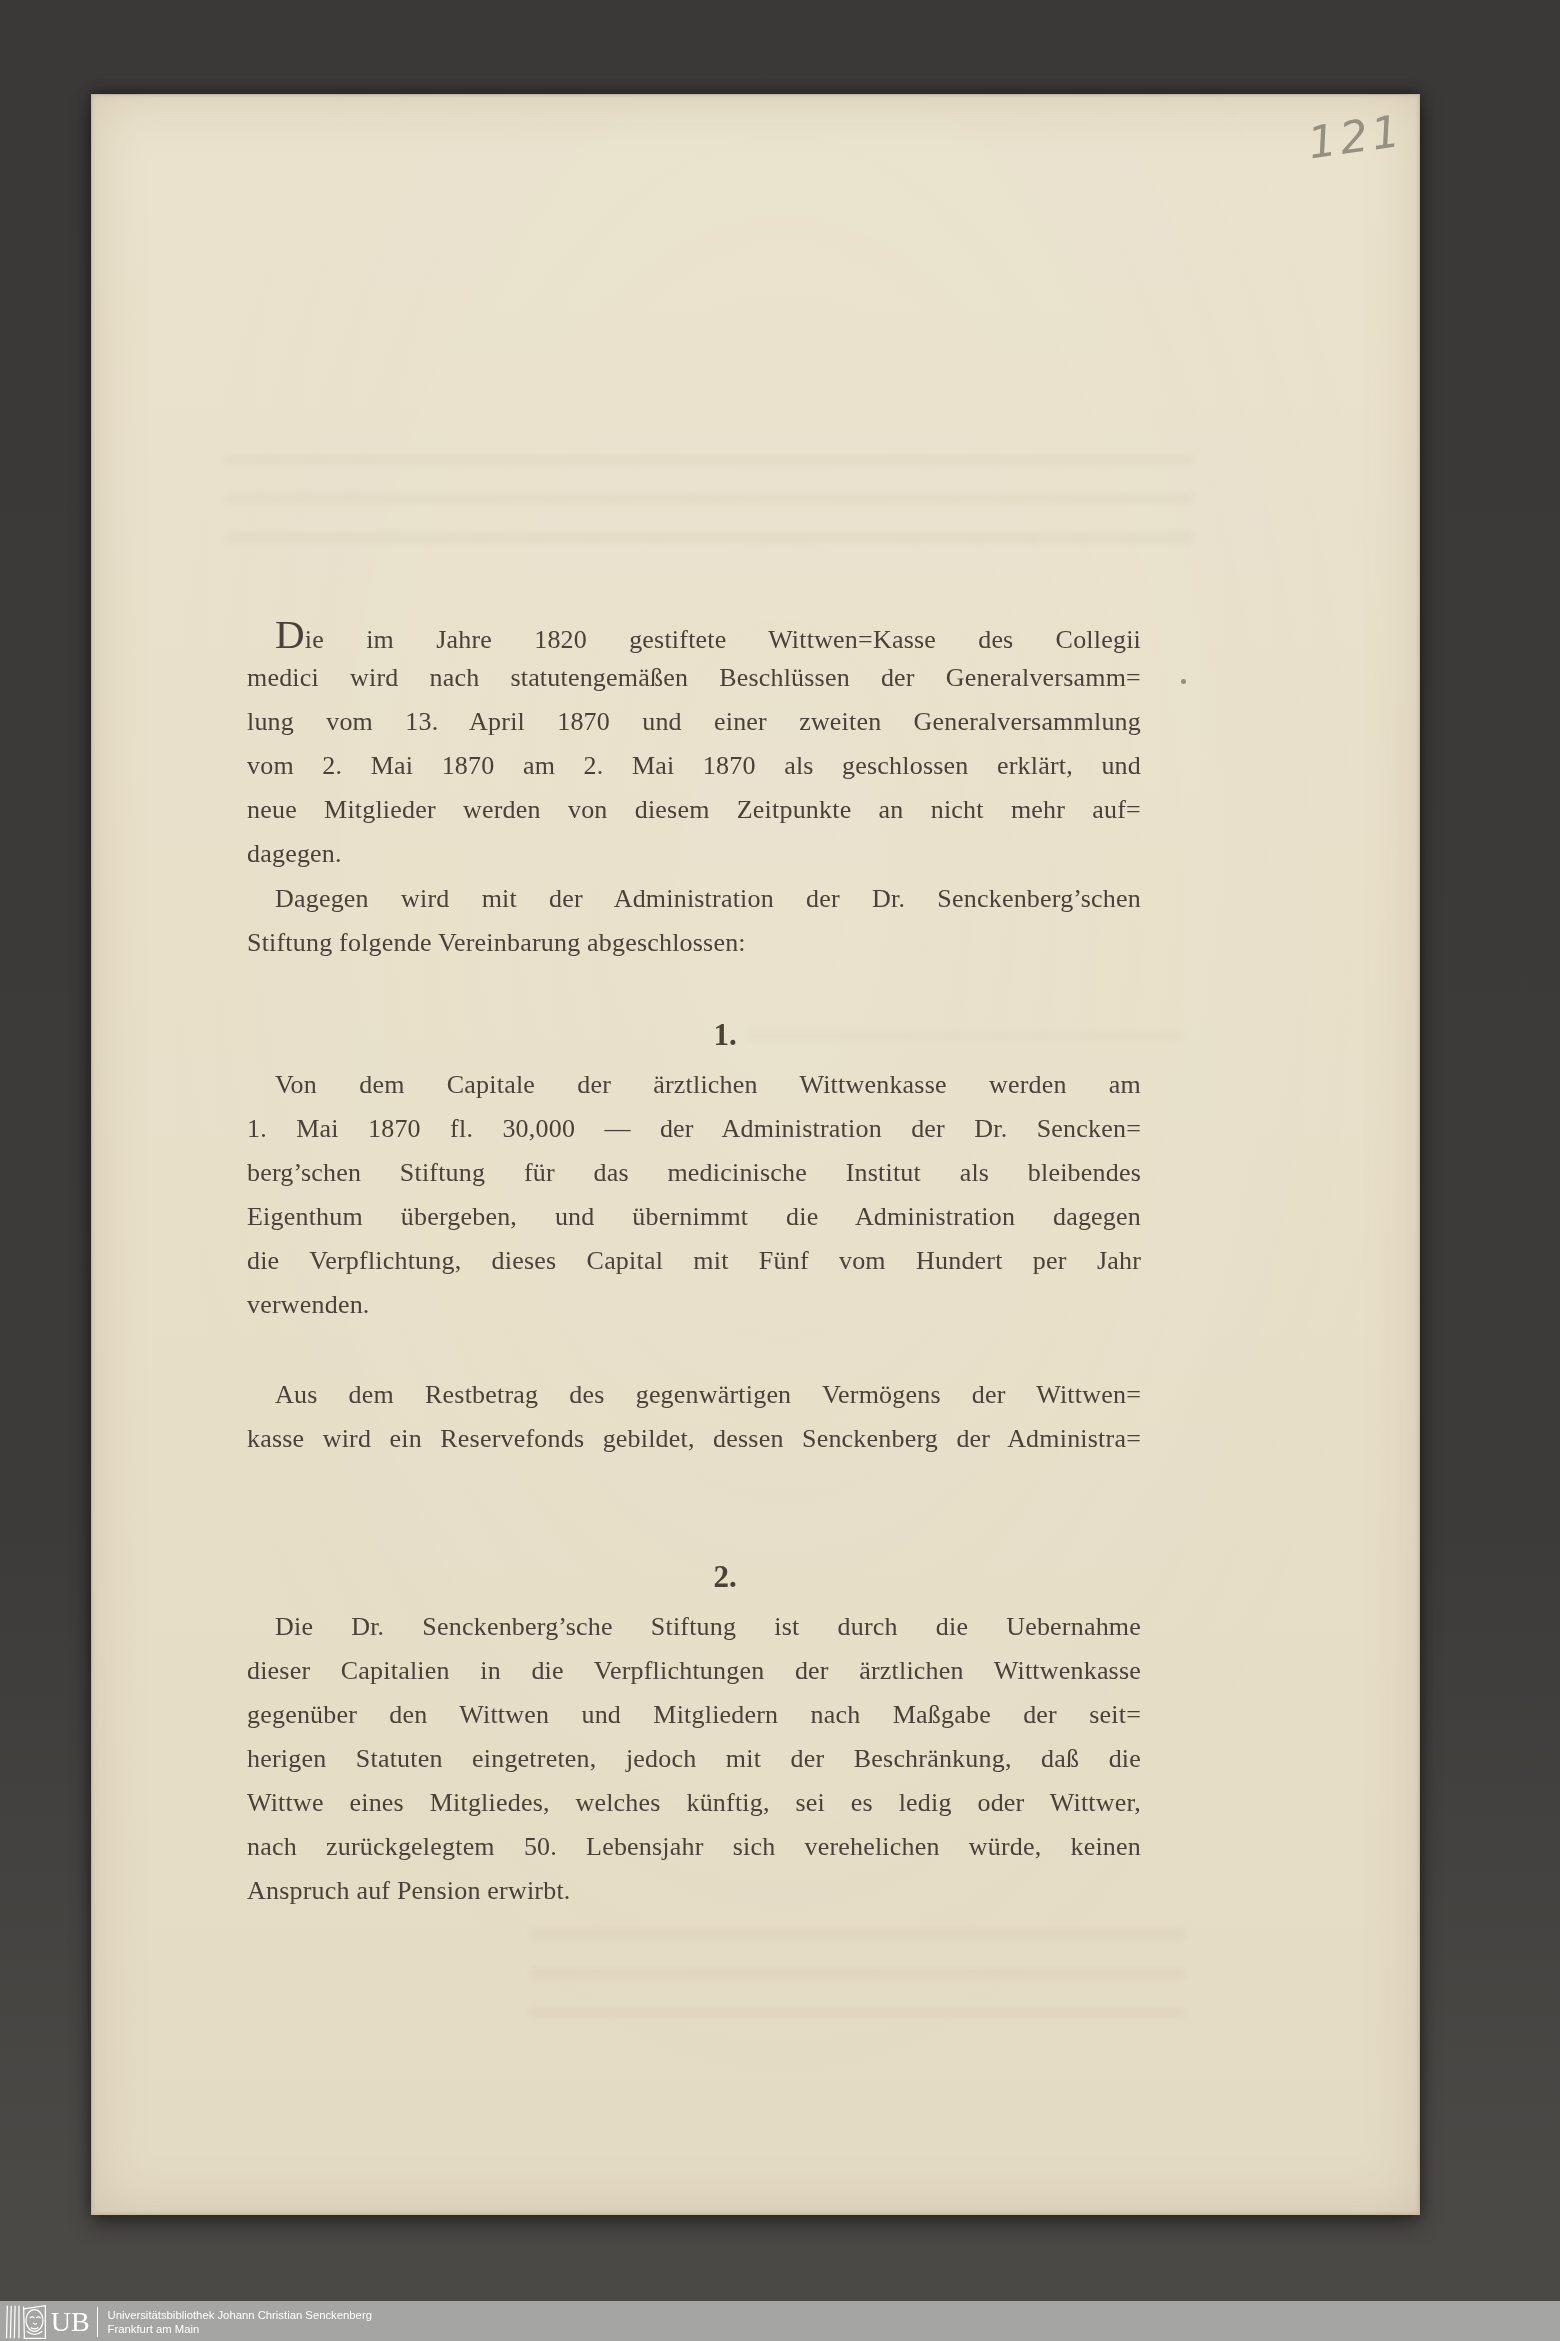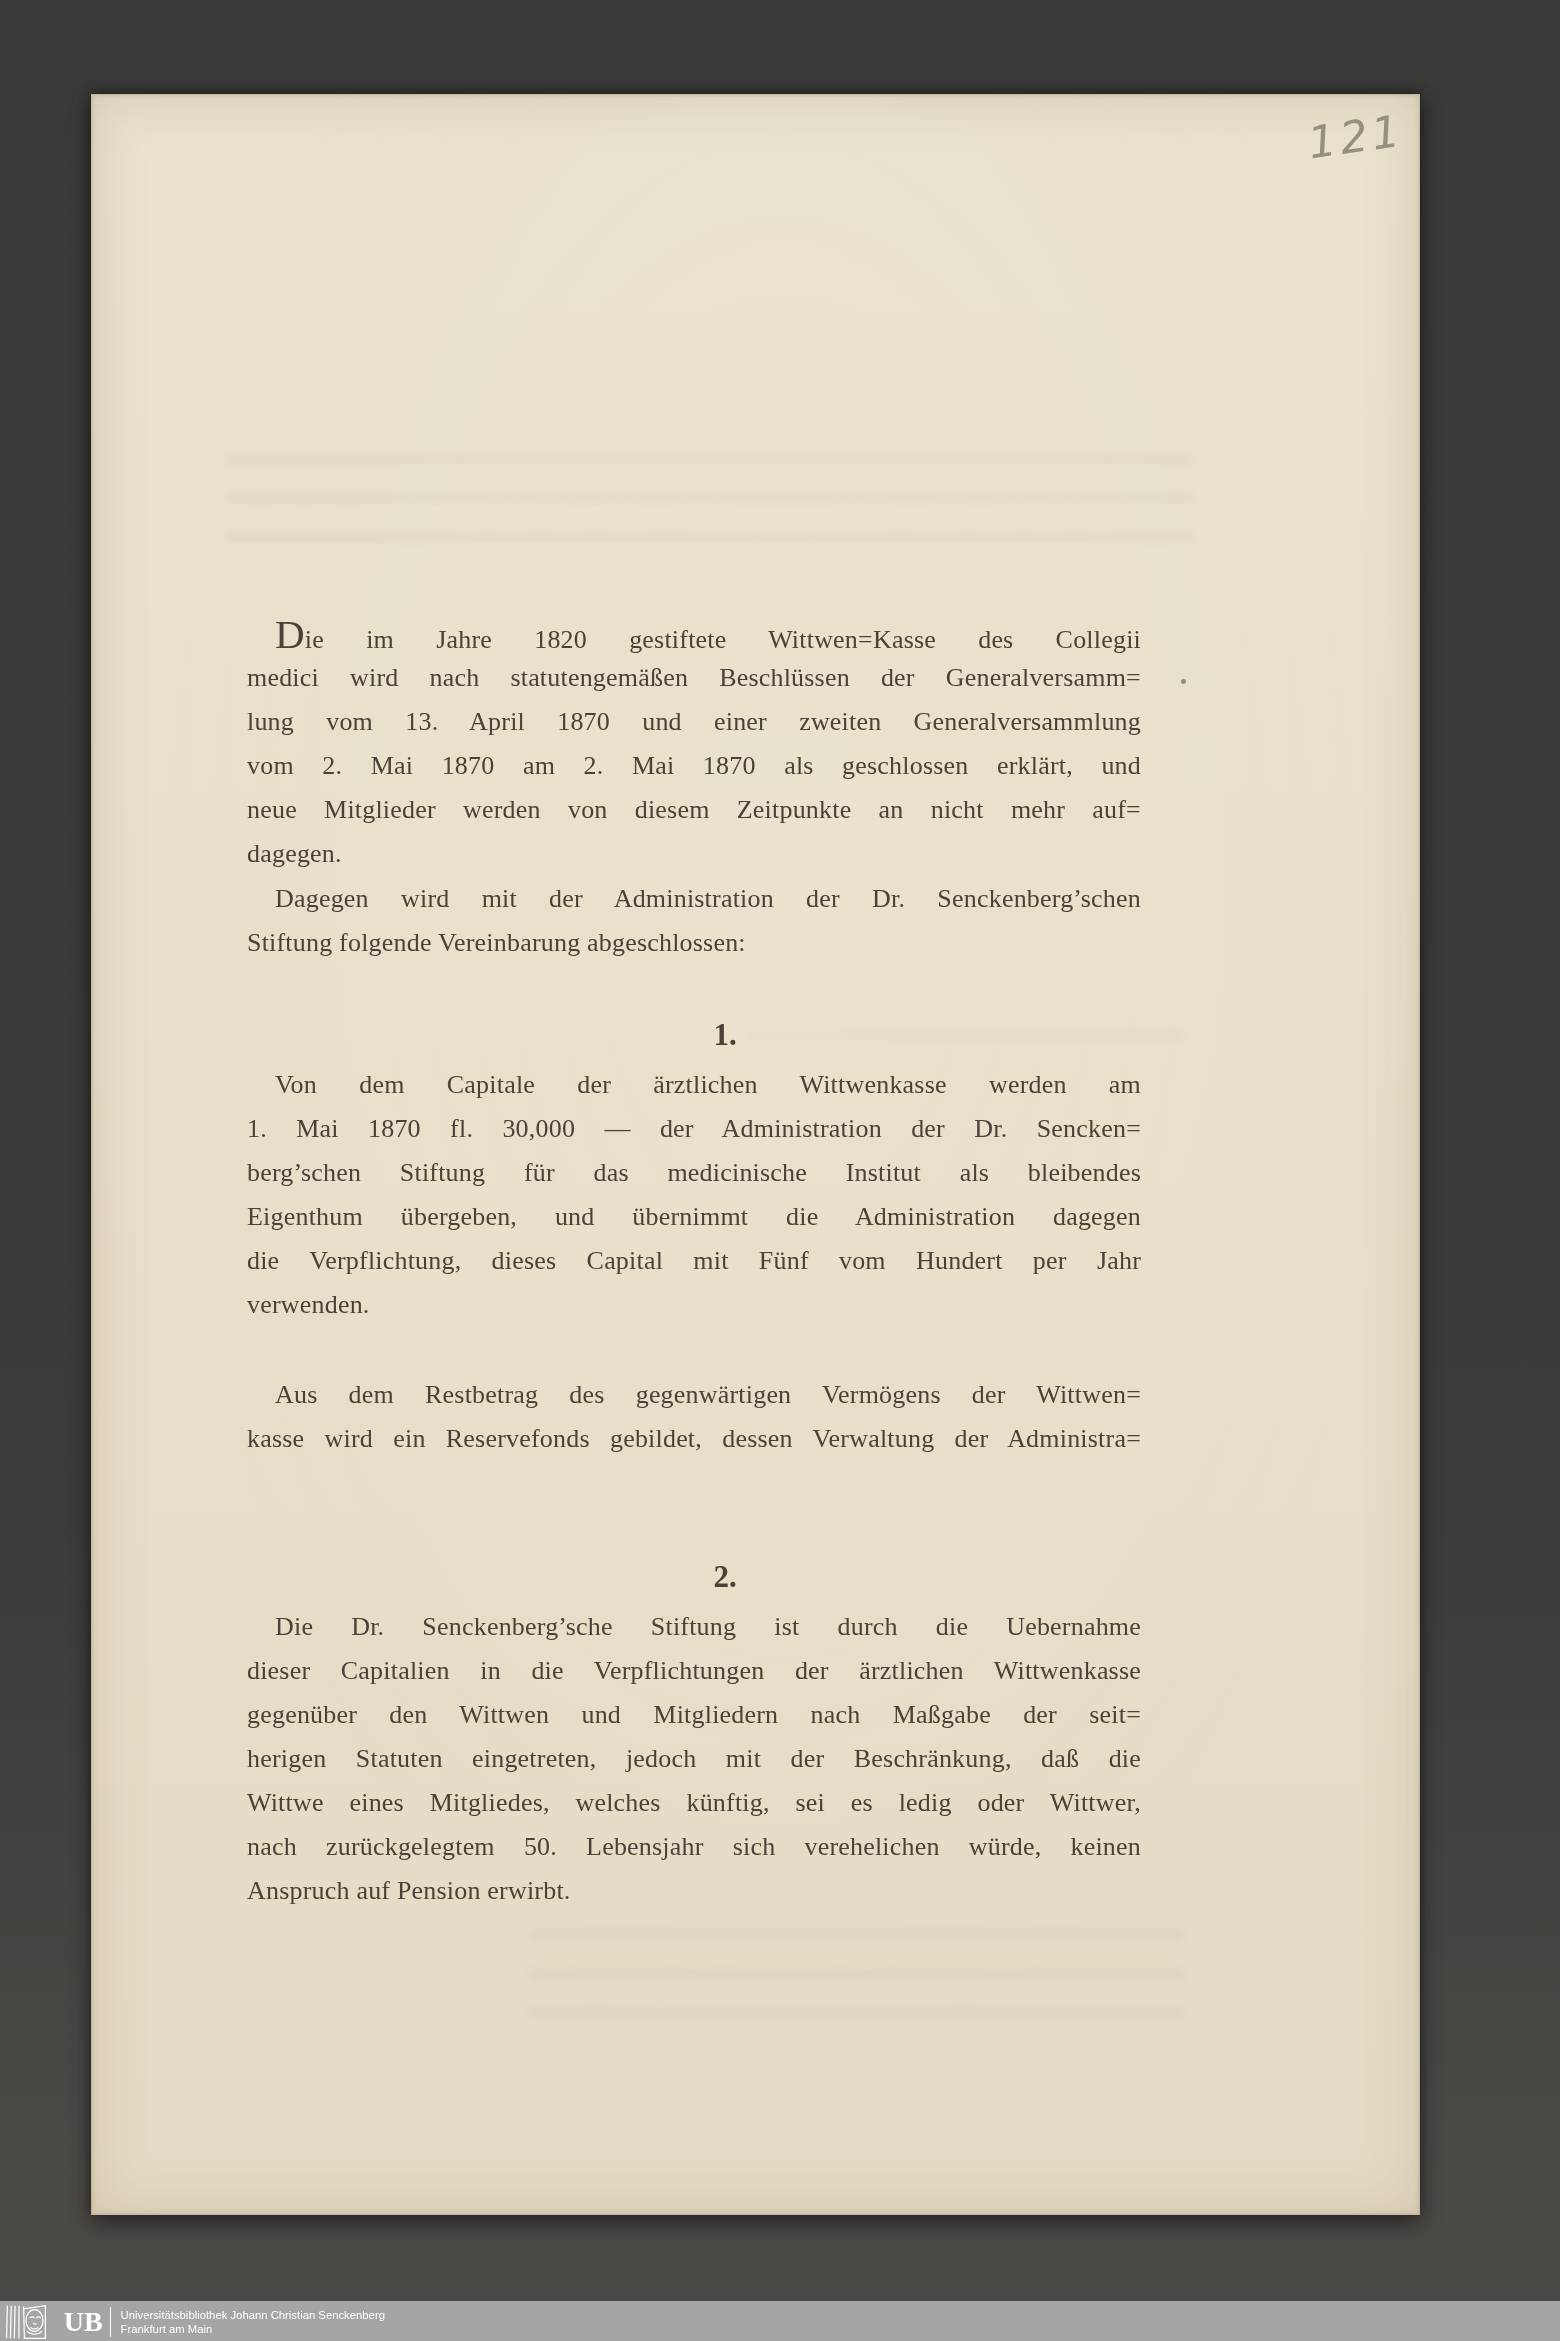--- a/index.html
+++ b/index.html
@@ -109,24 +109,24 @@
     left: 0; right: 0;
     top: 2301px;
     height: 41px;
     background: var(--footer_bar, #a5a5a4);
     display: flex;
     align-items: center;
   }
   .logo-icon { margin-left: 4.7px; flex: 0 0 auto; }
   .ub {
     font-family: "Liberation Serif", serif;
-    font-weight: bold;
+    font-weight: normal;
     font-size: 28px;
     color: #ffffff;
-    margin-left: 14px;
+    margin-left: 1px;
     line-height: 1;
     text-align: center;
   }
   .divider {
     width: 1.6px;
     height: 30px;
     background: #ffffff;
     margin: 0 9.4px 0 7px;
     flex: 0 0 auto;
   }
@@ -171,21 +171,21 @@
         <div class="textline">Von dem Capitale der ärztlichen Wittwenkasse werden am</div>
         <div class="textline">1. Mai 1870 fl. 30,000 — der Administration der Dr. Sencken=</div>
         <div class="textline">berg’schen Stiftung für das medicinische Institut als bleibendes</div>
         <div class="textline">Eigenthum übergeben, und übernimmt die Administration dagegen</div>
         <div class="textline">die Verpflichtung, dieses Capital mit Fünf vom Hundert per Jahr</div>
         <div class="textline lastline">verwenden.</div>
       </div>
 
     <div class="para" style="top:1278px">
         <div class="textline">Aus dem Restbetrag des gegenwärtigen Vermögens der Wittwen=</div>
-        <div class="textline">kasse wird ein Reservefonds gebildet, dessen Verwaltung der Administra=</div>
+        <div class="textline">kasse wird ein Reservefonds gebildet, dessen Senckenberg der Administra=</div>
       </div>
 
     <div class="heading" style="top:1460px">2.</div>
 
     <div class="para" style="top:1510px">
         <div class="textline">Die Dr. Senckenberg’sche Stiftung ist durch die Uebernahme</div>
         <div class="textline">dieser Capitalien in die Verpflichtungen der ärztlichen Wittwenkasse</div>
         <div class="textline">gegenüber den Wittwen und Mitgliedern nach Maßgabe der seit=</div>
         <div class="textline">herigen Statuten eingetreten, jedoch mit der Beschränkung, daß die</div>
         <div class="textline">Wittwe eines Mitgliedes, welches künftig, sei es ledig oder Wittwer,</div>

